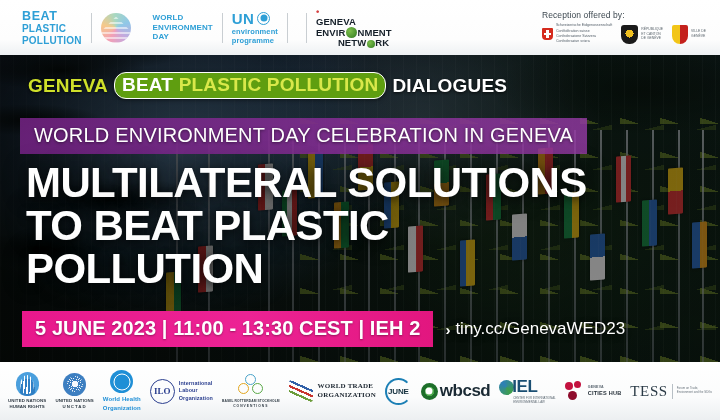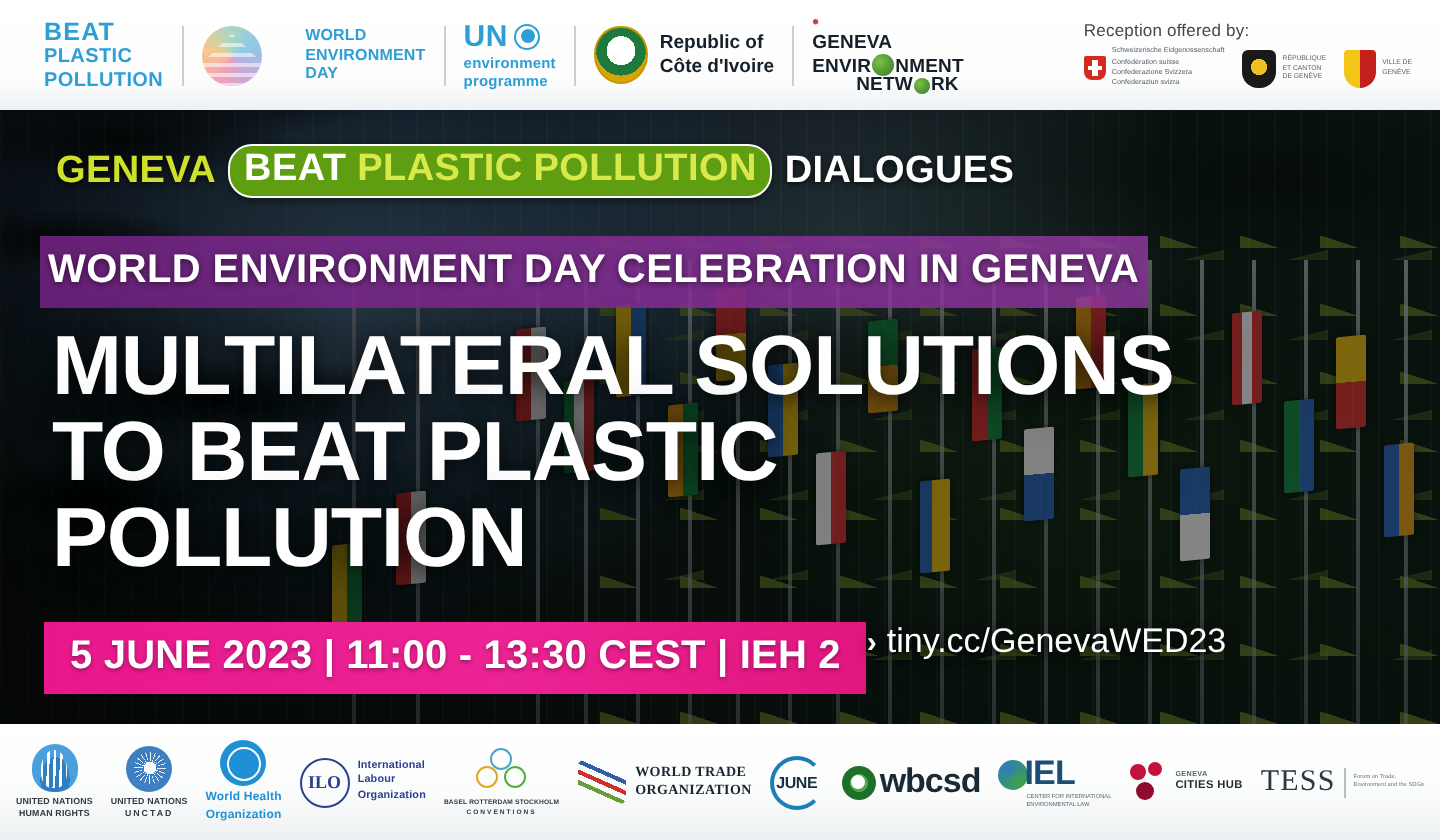--- a/index.html
+++ b/index.html
@@ -184,43 +184,43 @@
     padding: 1px 7px 2px;
     box-shadow: 0 1px 4px rgba(0,0,0,.5);
   }
   .dlg-box .w { color: #ffffff; }
   .dlg-box .y { color: #d9e84a; }
   .dlg-tail { color: #ffffff; text-shadow: 0 1px 3px rgba(0,0,0,.75); }
 
   
   .purple {
     position: absolute; left: 20px; top: 118px;
-    padding: 6px 4px 7px;
+    padding: 6px 14px 7px;
     background: linear-gradient(90deg, rgba(112,34,128,.90) 0%, rgba(134,46,150,.86) 60%, rgba(150,58,166,.80) 100%);
     color: #ffffff;
-    font-size: 20px; font-weight: 700; letter-spacing: .2px;
+    font-size: 20px; font-weight: 400; letter-spacing: .2px;
     text-shadow: 0 1px 3px rgba(0,0,0,.5);
     z-index: 6;
   }
 
   
   .headline {
     position: absolute; left: 26px; top: 162px; width: 640px;
     color: #ffffff;
     font-size: 42px; font-weight: 800; line-height: 1.02;
     letter-spacing: -.6px;
     text-shadow: 0 2px 9px rgba(0,0,0,.62), 0 0 26px rgba(0,0,0,.45);
     z-index: 6;
   }
   .headline div { white-space: nowrap; }
 
   
   .datarow {
     position: absolute; left: 22px; top: 311px;
-    display: flex; align-items: flex-start; gap: 0;
+    display: flex; align-items: center; gap: 12px;
     z-index: 6;
   }
   .pinkbar {
     background: linear-gradient(90deg, #e8188c 0%, #ec2394 55%, #e2167f 100%);
     color: #ffffff;
     font-size: 20px; font-weight: 800; letter-spacing: .1px;
     padding: 6px 13px 7px;
     text-shadow: 0 1px 2px rgba(0,0,0,.35);
   }
   .link {
@@ -434,27 +434,20 @@
         </div>
         <div class="unep-sub">
           <div>environment</div>
           <div>programme</div>
         </div>
       </div>
     </div>
 
     <div class="tb-div"></div>
 
-    <div class="tb-cell">
-      <div class="ci-crest"></div>
-      <div class="ci-txt">
-        <div>Republic of</div>
-        <div>Côte d'Ivoire</div>
-      </div>
-    </div>
 
     <div class="tb-div"></div>
 
     <div class="tb-cell">
       <div class="gen-logo">
         <div><span class="dotr">•</span></div>
         <div>GENEVA</div>
         <div>
           <span>ENVIR</span><span class="gen-dot"></span><span>NMENT</span>
         </div>

